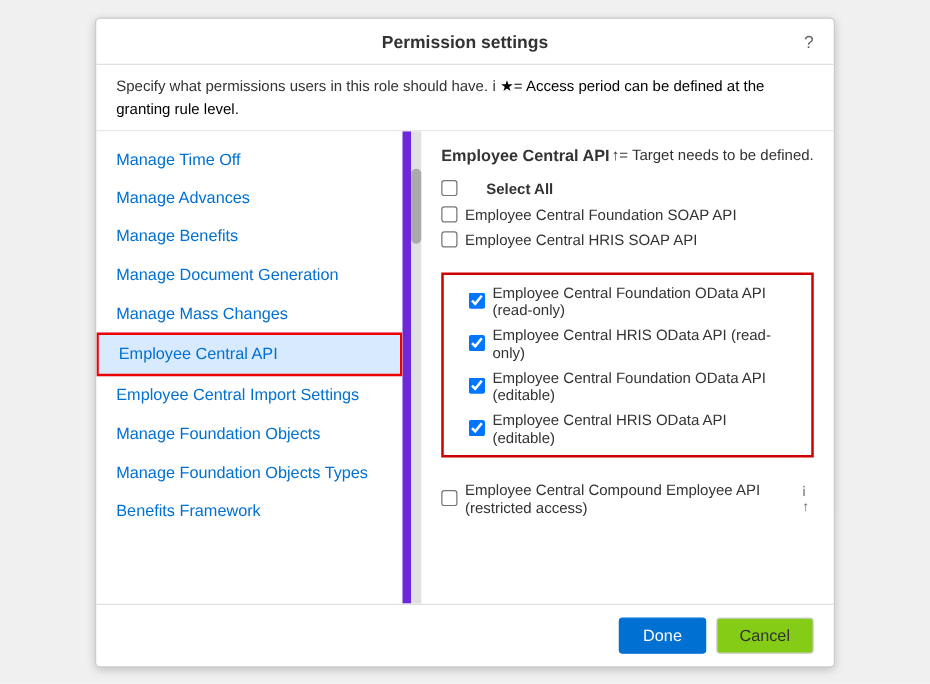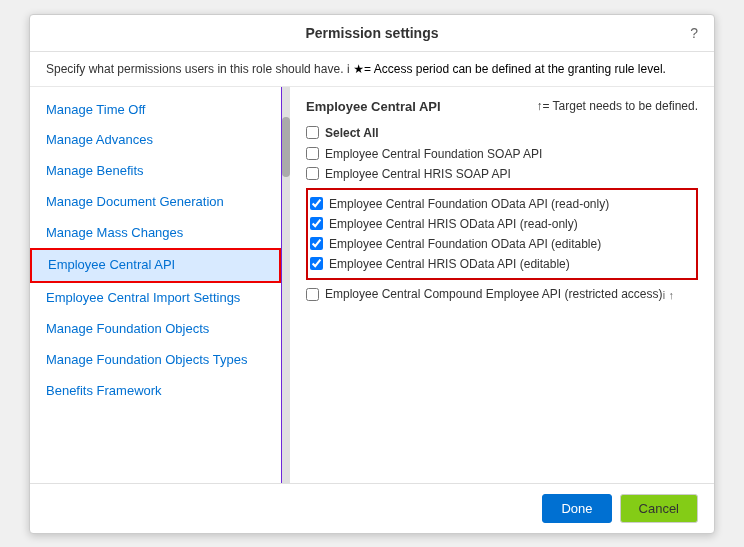--- a/index.html
+++ b/index.html
@@ -9,21 +9,21 @@
       background: #f0f0f0;
       display: flex;
       justify-content: center;
       align-items: center;
       width: 744px;
       height: 547px;
       overflow: hidden;
     }
     .dialog {
       background: #fff;
-      width: 686px;
+      width: 592px;
       height: 520px;
       border: 1px solid #ccc;
       border-radius: 4px;
       display: flex;
       flex-direction: column;
       box-shadow: 0 2px 8px rgba(0,0,0,0.2);
     }
     .dialog-header {
       display: flex;
       align-items: center;
@@ -58,21 +58,21 @@
       line-height: 1.5;
     }
     .info-bar .star { color: #000000; }
     .main-area {
       display: flex;
       flex: 1;
       overflow: hidden;
     }
     .sidebar {
       width: 260px;
-      border-right: 1px solid #6d28d9;
+      border-right: 7px solid #6d28d9;
       overflow-y: auto;
       padding: 8px 0;
     }
     .sidebar-item {
       display: block;
       padding: 5px 16px;
       color: #0070d2;
       text-decoration: none;
       font-size: 13px;
       cursor: pointer;
@@ -126,30 +126,31 @@
       font-size: 12px;
       color: #333;
     }
     .checkbox-row input[type="checkbox"] {
       margin-right: 6px;
       width: 13px;
       height: 13px;
     }
     .highlighted-box {
       border: 2px solid #cc0000;
-      padding: 4px 2px;
-      margin: 4px 0;
+      padding: 4px 20px;
+      margin: 16px 0;
     }
     .select-all-row {
       font-weight: bold;
       padding: 4px 0;
       font-size: 12px;
       color: #333;
       display: flex;
       align-items: center;
+      gap: 17px;
     }
     .select-all-row input[type="checkbox"] {
       margin-right: 6px;
     }
     .dialog-footer {
       display: flex;
       justify-content: flex-end;
       padding: 10px 16px;
       border-top: 1px solid #e0e0e0;
       gap: 8px;

